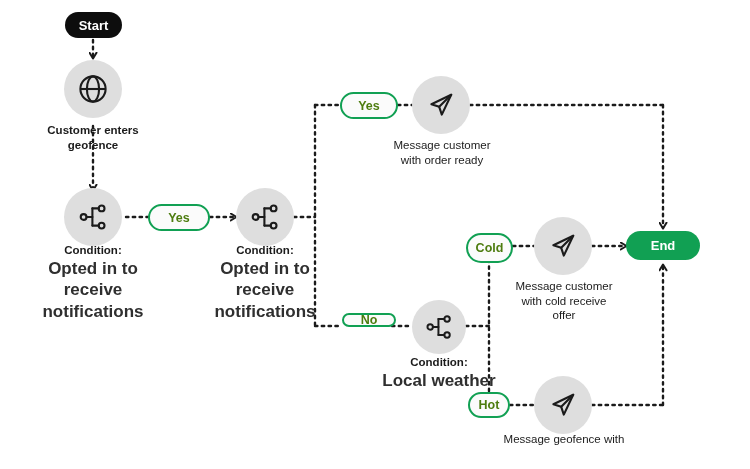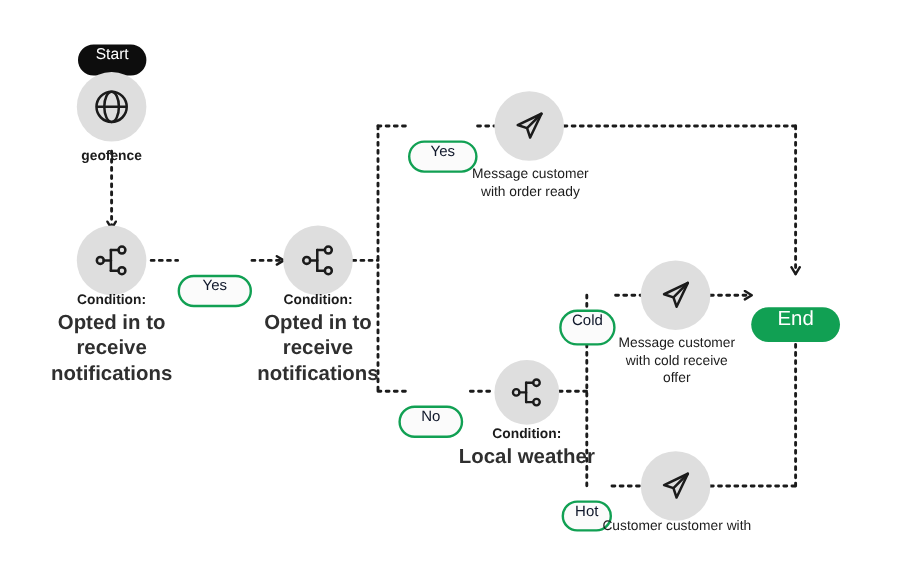--- a/index.html
+++ b/index.html
@@ -3,25 +3,25 @@
 <meta charset="utf-8">
 <style>
   html,body{margin:0;padding:0;background:#ffffff;}
   body{width:750px;height:469px;overflow:hidden;
        font-family:"Liberation Sans","DejaVu Sans",sans-serif;
        -webkit-font-smoothing:antialiased;}
   #canvas{position:relative;width:750px;height:469px;}
   svg#wires{position:absolute;left:0;top:0;width:750px;height:469px;}
 
   
-  .pill{position:absolute;display:flex;align-items:flex-start;justify-content:center;
-        border-radius:999px;font-weight:normal;box-sizing:border-box;white-space:nowrap;margin-top:25px;}
+  .pill{position:absolute;display:flex;align-items:center;justify-content:center;
+        border-radius:999px;font-weight:bold;box-sizing:border-box;white-space:nowrap;}
   .pill-start{background:#0d0d0d;color:#ffffff;font-size:13px;}
-  .pill-end{background:#11a053;color:#ffffff;font-size:17px;}
-  .pill-branch{background:#fbfbfb;color:#0f172a;border:2.2px solid #11a053;font-size:12.5px;}
+  .pill-end{background:#11a053;color:#ffffff;font-size:13px;}
+  .pill-branch{background:#fbfbfb;color:#4d7c0f;border:2.2px solid #11a053;font-size:12.5px;}
 
   
   .bubble{position:absolute;border-radius:50%;background:#dedede;
           display:flex;align-items:center;justify-content:center;}
 
   
   .caption{position:absolute;text-align:center;color:#2a2a2a;line-height:1.28;}
   .cap-bold{font-weight:bold;font-size:11.5px;color:#1b1b1b;}
   .cap-reg{font-weight:bold;font-size:17px;color:#2f2f2f;}
   .cap-strong{font-weight:normal;font-size:11.5px;color:#1b1b1b;}
@@ -90,20 +90,21 @@
   <div class="bubble" style="left:64px;top:60px;width:58px;height:58px;">
     <svg width="34" height="34" viewBox="0 0 34 34">
       <g fill="none" stroke="#1b1b1b" stroke-width="2.1">
         <circle cx="17" cy="17" r="12.6"></circle>
         <line x1="4.4" y1="17" x2="29.6" y2="17"></line>
         <ellipse cx="17" cy="17" rx="6.1" ry="12.6"></ellipse>
       </g>
     </svg>
   </div>
   <div class="caption" style="left:18px;top:123px;width:150px;">
+    <div class="cap-bold">Customer enters</div>
     <div class="cap-bold">geofence</div>
   </div>
 
   <div class="bubble" style="left:64px;top:188px;width:58px;height:58px;">
     <svg width="32" height="32" viewBox="0 0 32 32">
       <g fill="none" stroke="#1b1b1b" stroke-width="2.1" stroke-linecap="round">
         <circle cx="6.6" cy="16" r="2.9"></circle>
         <circle cx="24.6" cy="7.4" r="2.9"></circle>
         <circle cx="24.6" cy="24.6" r="2.9"></circle>
         <line x1="9.5" y1="16" x2="15.4" y2="16"></line>
@@ -148,21 +149,21 @@
     <svg width="30" height="30" viewBox="0 0 30 30">
       <path d="M25.2,4.8 L5.4,14.2 L13.2,16.8 L15.8,24.6 Z" fill="none" stroke="#1b1b1b" stroke-width="2.1" stroke-linejoin="round"></path>
       <path d="M13.2,16.8 L25.2,4.8" fill="none" stroke="#1b1b1b" stroke-width="2.1" stroke-linecap="round"></path>
     </svg>
   </div>
   <div class="caption" style="left:368px;top:138px;width:148px;">
     <div class="cap-strong">Message customer</div>
     <div class="cap-strong">with order ready</div>
   </div>
 
-  <div class="pill pill-branch" style="left:332px;top:313px;width:54px;height:27px;">
+  <div class="pill pill-branch" style="left:342px;top:313px;width:54px;height:14px;">
     <span>No</span>
   </div>
 
   <div class="bubble" style="left:412px;top:300px;width:54px;height:54px;">
     <svg width="30" height="30" viewBox="0 0 32 32">
       <g fill="none" stroke="#1b1b1b" stroke-width="2.1" stroke-linecap="round">
         <circle cx="6.6" cy="16" r="2.9"></circle>
         <circle cx="24.6" cy="7.4" r="2.9"></circle>
         <circle cx="24.6" cy="24.6" r="2.9"></circle>
         <line x1="9.5" y1="16" x2="15.4" y2="16"></line>
@@ -197,16 +198,16 @@
     <span>Hot</span>
   </div>
 
   <div class="bubble" style="left:534px;top:376px;width:58px;height:58px;">
     <svg width="30" height="30" viewBox="0 0 30 30">
       <path d="M25.2,4.8 L5.4,14.2 L13.2,16.8 L15.8,24.6 Z" fill="none" stroke="#1b1b1b" stroke-width="2.1" stroke-linejoin="round"></path>
       <path d="M13.2,16.8 L25.2,4.8" fill="none" stroke="#1b1b1b" stroke-width="2.1" stroke-linecap="round"></path>
     </svg>
   </div>
   <div class="caption" style="left:478px;top:432px;width:172px;">
-    <div class="cap-strong">Customer customer with</div>
+    <div class="cap-strong">Message geofence with</div>
   </div>
 
 </div>
 
 </body></html>

